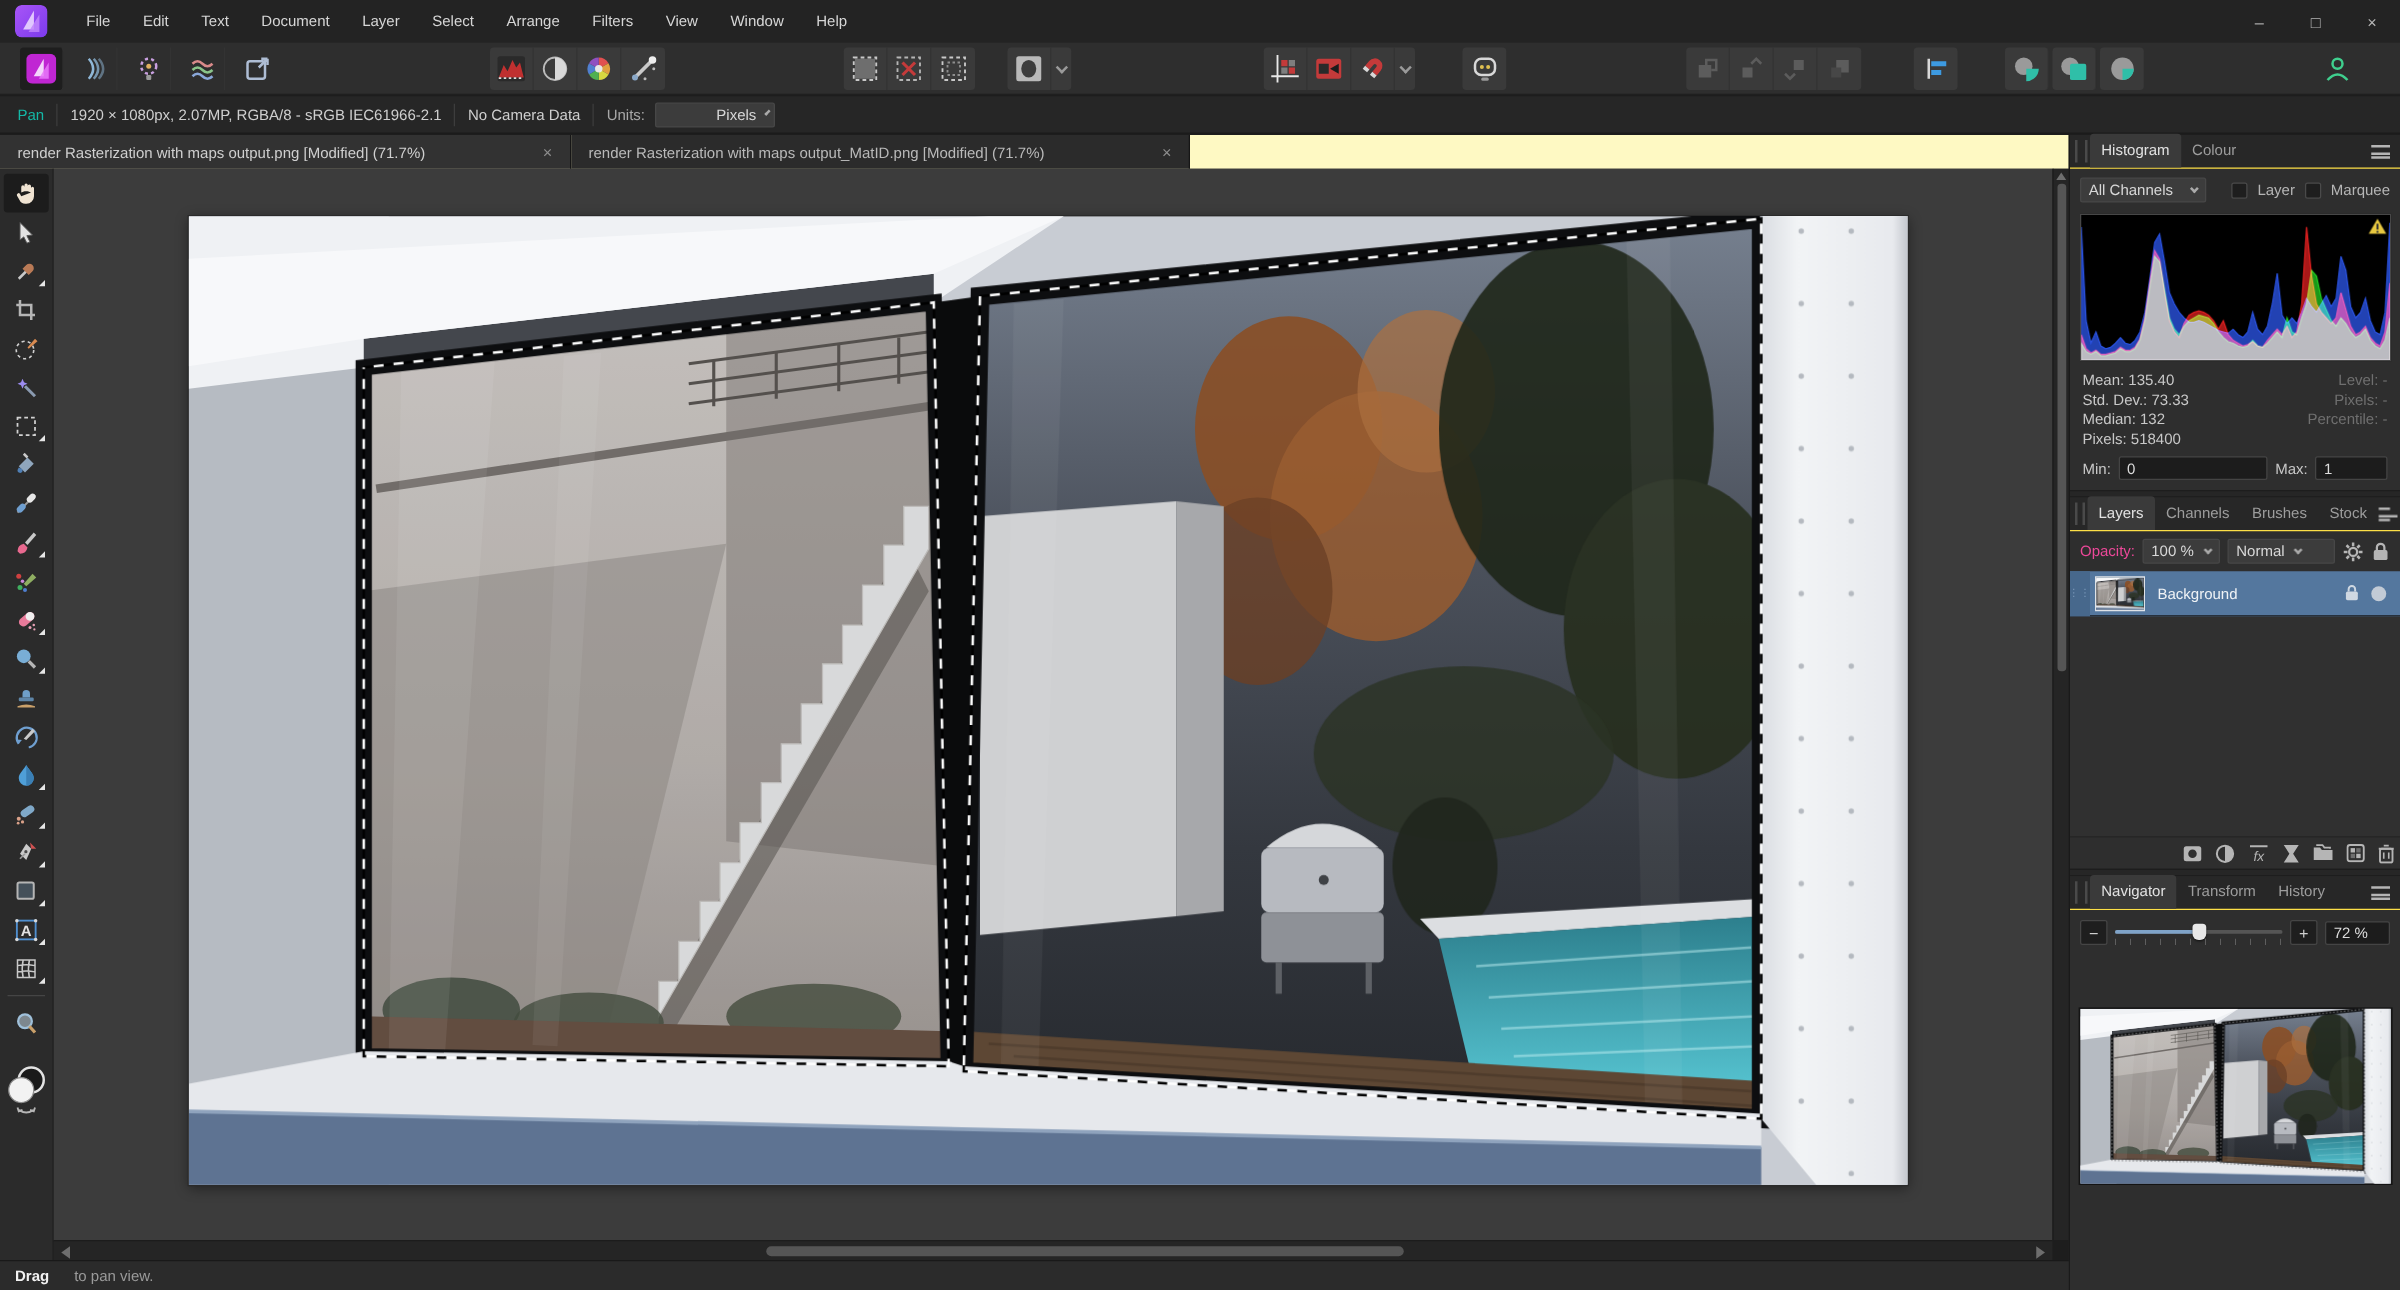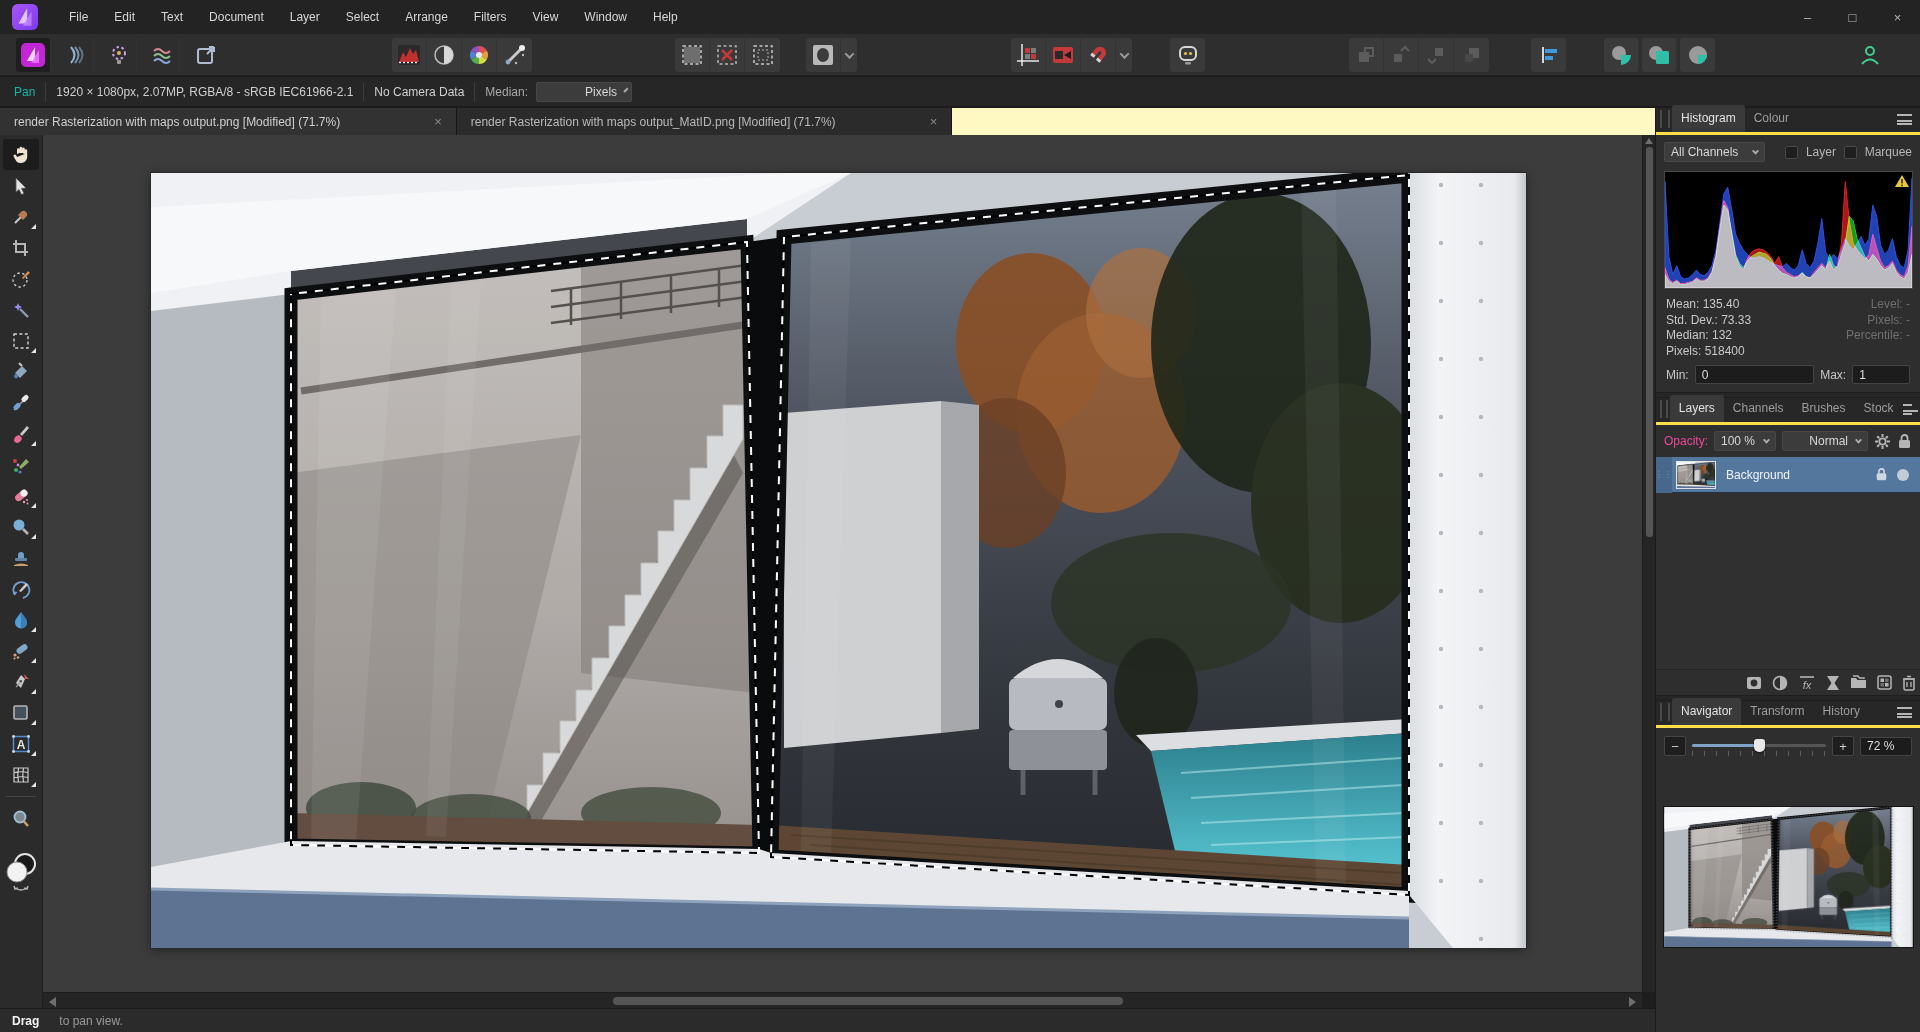--- a/index.html
+++ b/index.html
@@ -56,21 +56,21 @@
   #hthumb { position:absolute; left:570px; top:4px; width:510px; height:8px; border-radius:4px; background:#555; }
   .harrow { position:absolute; top:4px; width:0; height:0; border-top:5px solid transparent; border-bottom:5px solid transparent; }
   #harrow-l { left:6px; border-right:7px solid #6e6e6e; }
   #harrow-r { right:6px; border-left:7px solid #6e6e6e; }
   #vscroll { position:absolute; left:1642px; top:135px; width:13px; height:857px; background:#252525; border-left:1px solid #1c1c1c; }
   #vthumb { position:absolute; left:3px; top:12px; width:7px; height:390px; border-radius:3px; background:#555; }
   #varrow { position:absolute; left:2px; top:3px; width:0; height:0; border-left:4px solid transparent; border-right:4px solid transparent; border-bottom:6px solid #6e6e6e; }
 
   
   #dock { position:absolute; left:1655px; top:108px; width:265px; height:924px; background:#2e2e2e; border-left:1px solid #1a1a1a; }
-  .phead { position:relative; height:27px; background:#272727; border-bottom:3px solid #fde047; display:flex; align-items:flex-end; }
+  .phead { position:relative; height:27px; background:#272727; border-bottom:1px solid #fde047; display:flex; align-items:flex-end; }
   .grip { width:10px; height:18px; margin:0 2px 4px 4px; border-left:2px solid #4a4a4a; border-right:2px solid #4a4a4a; }
   .ptab { padding:6px 9px 7px; color:#9d9d9d; }
   .ptab.active { background:#3a3a3a; color:#e2e2e2; border-radius:3px 3px 0 0; }
   .burger { margin-left:auto; margin-right:8px; margin-bottom:7px; width:15px; height:11px; border-top:2px solid #b5b5b5; border-bottom:2px solid #b5b5b5; position:relative; }
   .burger::after { content:""; position:absolute; left:0; top:3.5px; width:15px; height:2px; background:#b5b5b5; }
 
   .hist-controls { display:flex; align-items:center; padding:7px 8px; gap:8px; }
   .cb { width:13px; height:13px; background:#1e1e1e; border:1px solid #4a4a4a; border-radius:2px; }
   .cblabel { color:#b5b5b5; }
   #histbox { margin:2px 8px; width:249px; height:118px; background:#000; border:1px solid #474747; position:relative; }
@@ -498,21 +498,21 @@
     </div>
   </div>
 
   <div id="ctxbar">
     <span class="lbl" style="margin-left:14px;color:#14b8a6;">Pan</span>
     <span class="ctx-sep"></span>
     <span class="lbl">1920 × 1080px, 2.07MP, RGBA/8 - sRGB IEC61966-2.1</span>
     <span class="ctx-sep"></span>
     <span class="lbl">No Camera Data</span>
     <span class="ctx-sep"></span>
-    <span class="lbl" style="color:#a8a8a8;">Median:</span>
+    <span class="lbl" style="color:#a8a8a8;">Units:</span>
     <div class="ddl" style="width:96px;margin-left:8px;justify-content:space-between;padding-left:48px;">
       <span>Pixels</span>
       <span class="chev"></span>
     </div>
   </div>
 
   <div id="tabrow">
     <div class="doctab active">
       <span class="ttl">render Rasterization with maps output.png [Modified] (71.7%)</span>
       <span class="tabx">×</span>
@@ -768,21 +768,21 @@
       <span class="ptab">Brushes</span>
       <span class="ptab">Stock</span>
       <span class="burger"></span>
     </div>
     <div id="opacityrow">
       <span style="color:#ec4899;">Opacity:</span>
       <div class="ddl" style="width:62px;justify-content:space-between;">
         <span>100 %</span>
         <span class="chev"></span>
       </div>
-      <div class="ddl" style="flex:1;justify-content:flex-end;">
+      <div class="ddl" style="flex:1;justify-content:flex-start;">
         <span>Normal</span>
         <span class="chev"></span>
       </div>
       <svg width="17" height="17" viewBox="0 0 17 17">
         <circle cx="8.5" cy="8.5" r="3.2" fill="none" stroke="#b5b5b5" stroke-width="1.8"></circle>
         <g stroke="#b5b5b5" stroke-width="2">
             <line x1="8.5" y1="1" x2="8.5" y2="4"></line>
             <line x1="8.5" y1="13" x2="8.5" y2="16"></line>
             <line x1="1" y1="8.5" x2="4" y2="8.5"></line>
             <line x1="13" y1="8.5" x2="16" y2="8.5"></line>

